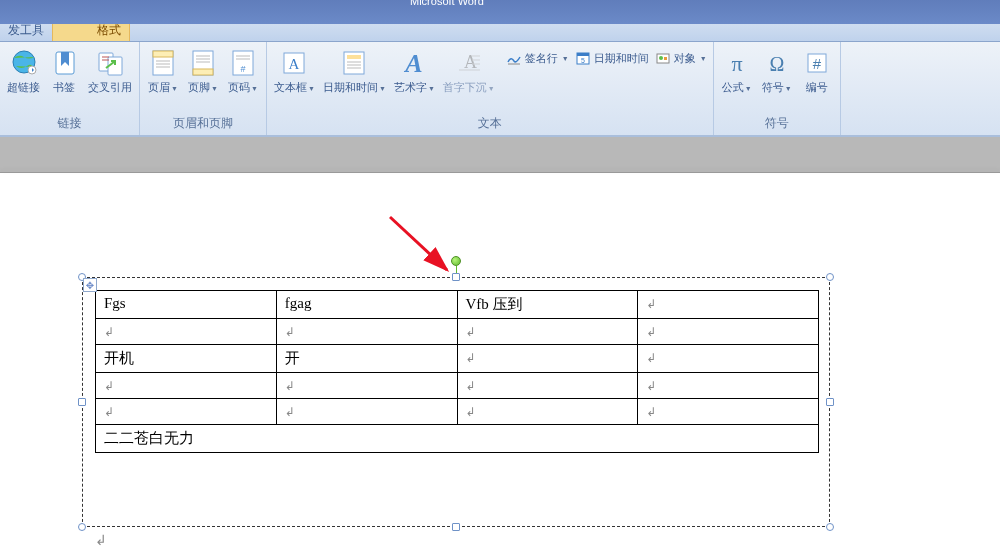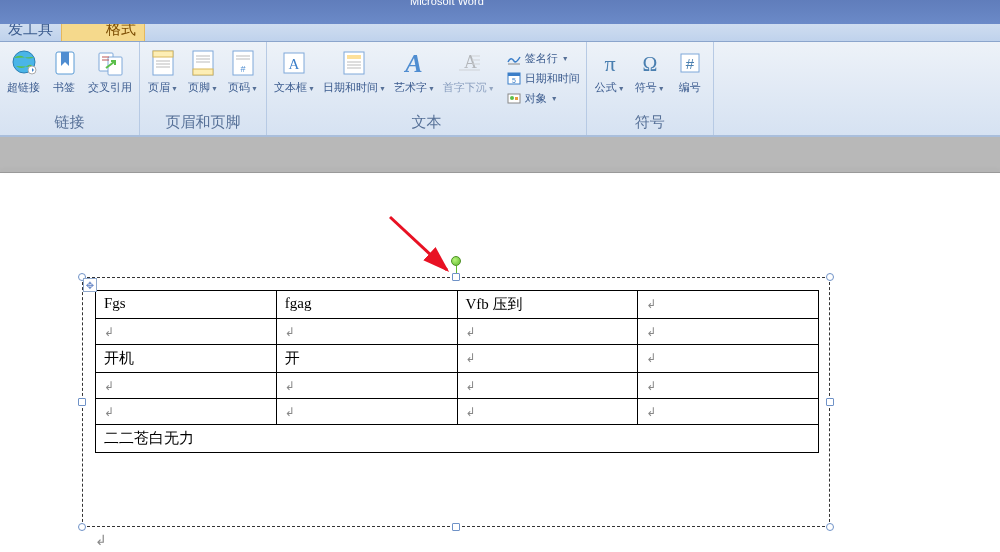--- a/index.html
+++ b/index.html
@@ -24,21 +24,21 @@
       white-space: nowrap;
     }
     .tab-strip {
       height: 18px;
       background: linear-gradient(to bottom, #CFDDF0, #BFD2EC);
       border-bottom: 1px solid #8BA5CC;
       display: flex;
       align-items: flex-end;
     }
     .tab {
-      font-size: 15px;
+      font-size: 12px;
       padding: 2px 8px;
       color: #3B5B8E;
       cursor: pointer;
     }
     .tab.active {
       background: #FDEEC9;
       border: 1px solid #E5B85C;
       border-bottom: none;
       color: #A65200;
       border-radius: 2px 2px 0 0;
@@ -61,21 +61,21 @@
       height: 100%;
       padding: 3px 4px 0 4px;
     }
     .ribbon-group-items {
       display: flex;
       flex: 1;
       align-items: flex-start;
       gap: 2px;
     }
     .ribbon-group-label {
-      font-size: 15px;
+      font-size: 12px;
       text-align: center;
       color: #567097;
       padding: 2px 0 3px 0;
     }
     .ribbon-btn {
       display: flex;
       flex-direction: column;
       align-items: center;
       padding: 2px 3px;
       cursor: pointer;
@@ -91,21 +91,20 @@
       margin-bottom: 2px;
     }
     .ribbon-btn-label {
       font-size: 11px;
       color: #3B5B8E;
       text-align: center;
       line-height: 1.2;
     }
     .text-group-right {
       display: flex;
-      flex-direction: column;
       gap: 2px;
       margin-left: 4px;
       padding-top: 4px;
     }
     .text-group-right .small-btn {
       display: flex;
       align-items: center;
       font-size: 11px;
       color: #3B5B8E;
       cursor: pointer;

